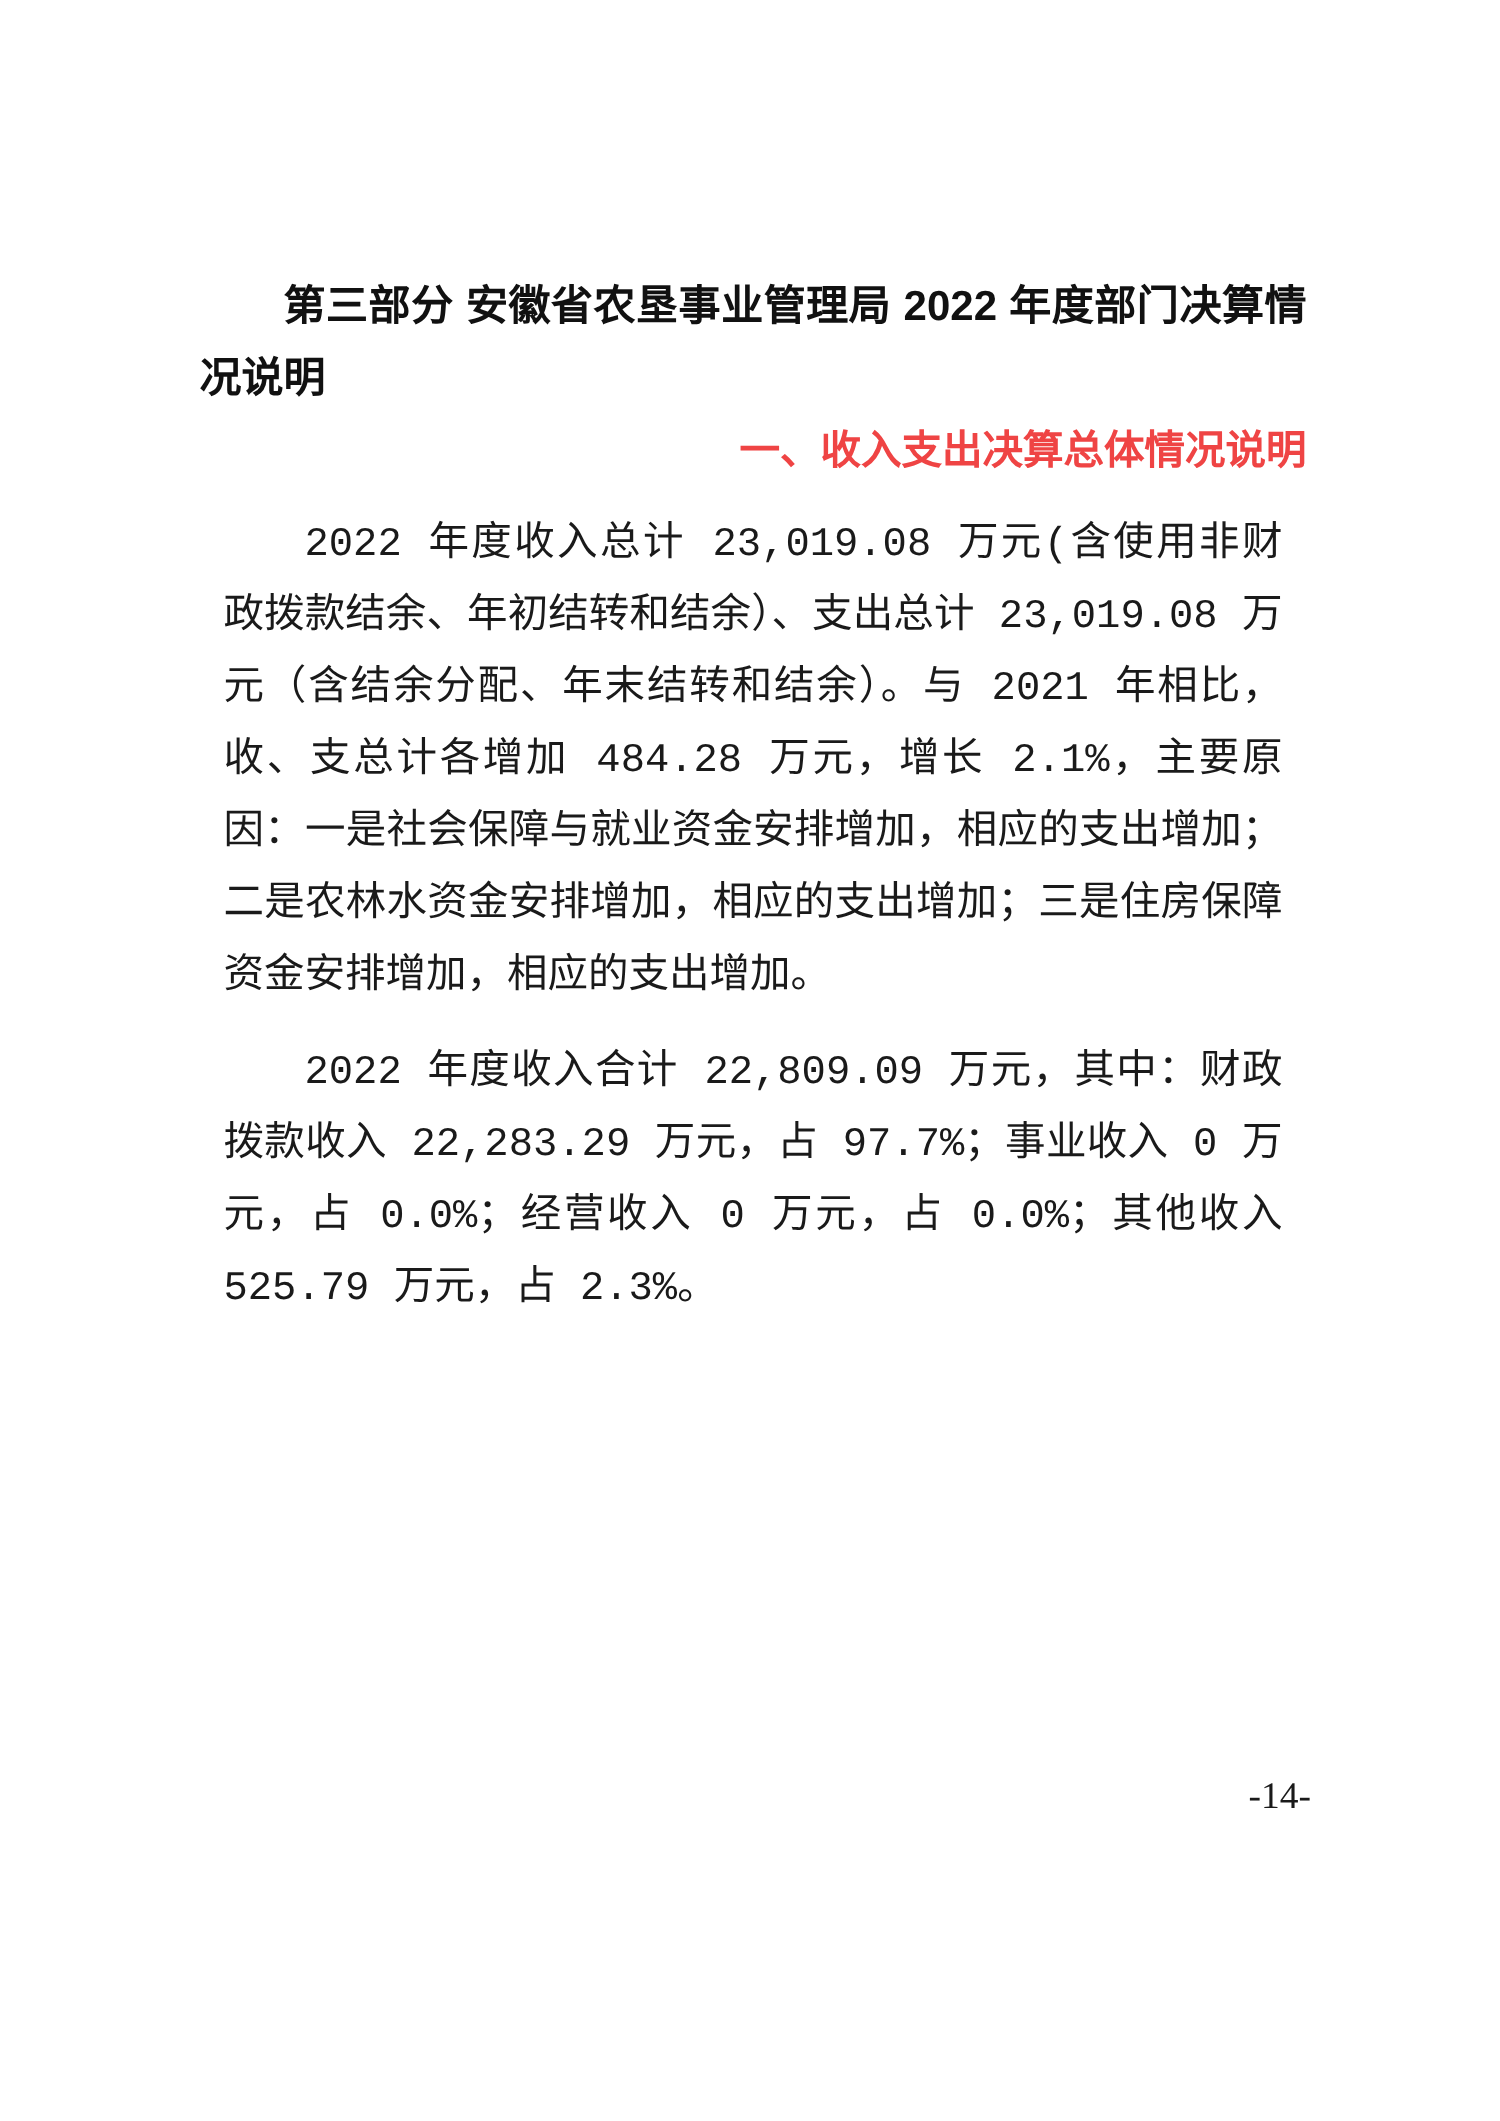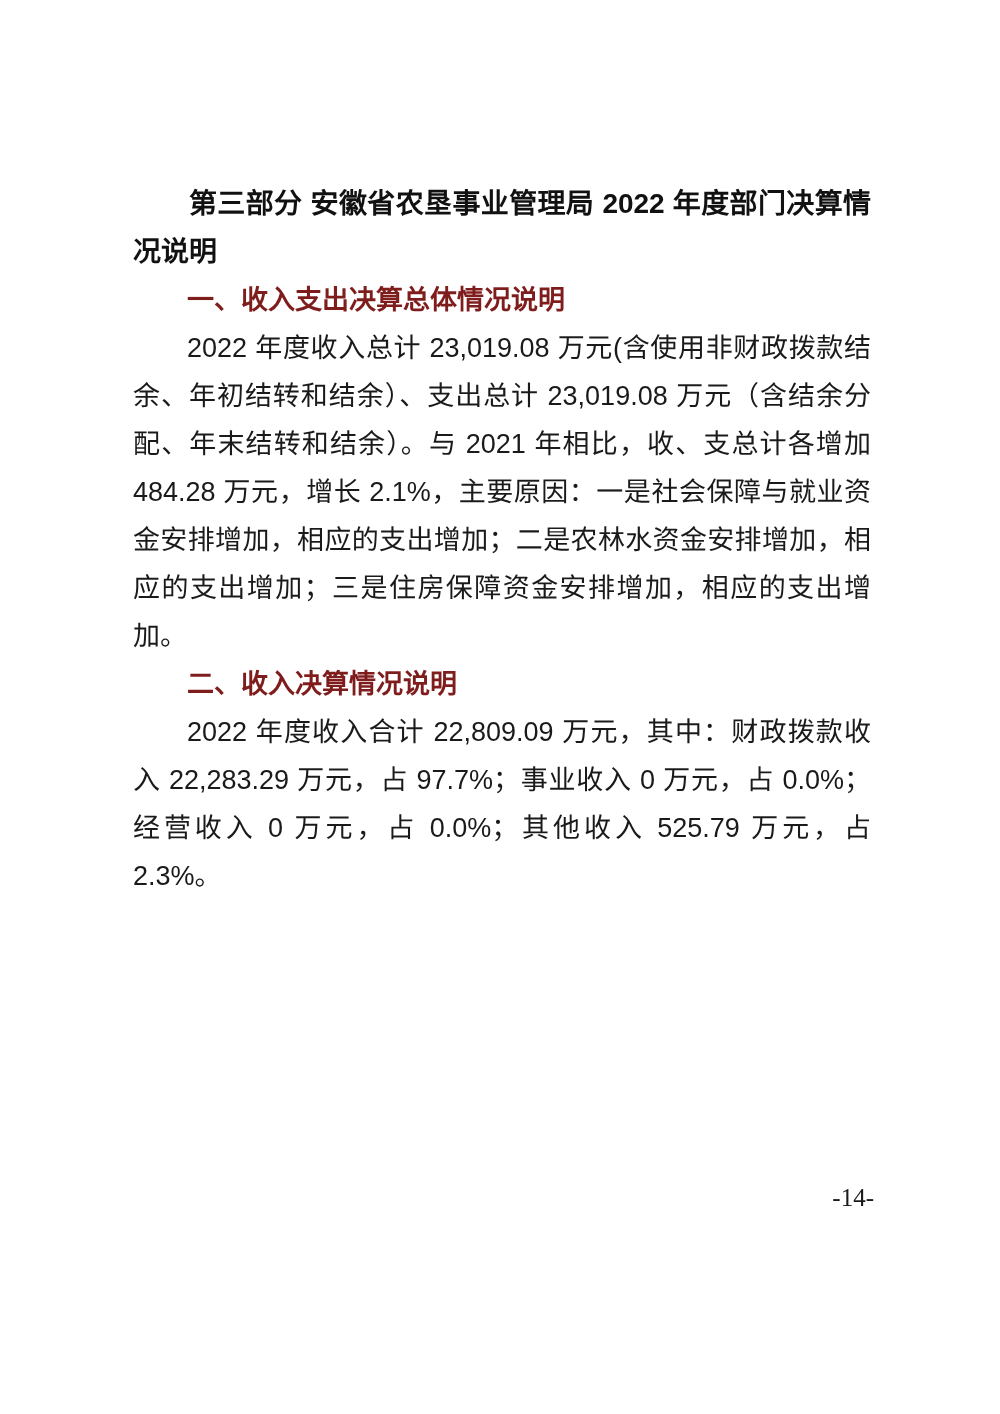--- a/index.html
+++ b/index.html
@@ -31,26 +31,26 @@
     text-align: justify;
     color: #111111;
   }
   .sec-heading {
     margin: 0;
     font-family: "Liberation Sans", "DejaVu Sans", sans-serif;
     font-weight: 700;
     font-size: 27px;
     line-height: 48px;
     text-indent: 2em;
-    text-align: left;
-    color: #7f1d1d;
+    text-align: right;
+    color: #ef4444;
   }
   .body-para {
-    margin: 0;
-    font-family: Liberation Sans, sans-serif;
+    margin: 16px;
+    font-family: Liberation Mono, monospace;
     font-weight: 400;
     font-size: 27px;
     line-height: 48px;
     text-indent: 2em;
     text-align: justify;
     text-align-last: left;
     color: #1a1a1a;
   }
   .page-number {
     position: absolute;
@@ -69,21 +69,20 @@
   <div class="content">
 
     <h1 class="doc-title">第三部分 安徽省农垦事业管理局 2022 年度部门决算情况说明</h1>
 
     <section>
       <h2 class="sec-heading">一、收入支出决算总体情况说明</h2>
       <p class="body-para">2022 年度收入总计 23,019.08 万元(含使用非财政拨款结余、年初结转和结余）、支出总计 23,019.08 万元（含结余分配、年末结转和结余）。与 2021 年相比，收、支总计各增加 484.28 万元，增长 2.1%，主要原因：一是社会保障与就业资金安排增加，相应的支出增加；二是农林水资金安排增加，相应的支出增加；三是住房保障资金安排增加，相应的支出增加。</p>
     </section>
 
     <section>
-      <h2 class="sec-heading">二、收入决算情况说明</h2>
       <p class="body-para">2022 年度收入合计 22,809.09 万元，其中：财政拨款收入 22,283.29 万元，占 97.7%；事业收入 0 万元，占 0.0%；经营收入 0 万元，占 0.0%；其他收入 525.79 万元，占 2.3%。</p>
     </section>
 
     <section>
     </section>
 
 
   </div>
 
   <div class="page-number">-14-</div>

